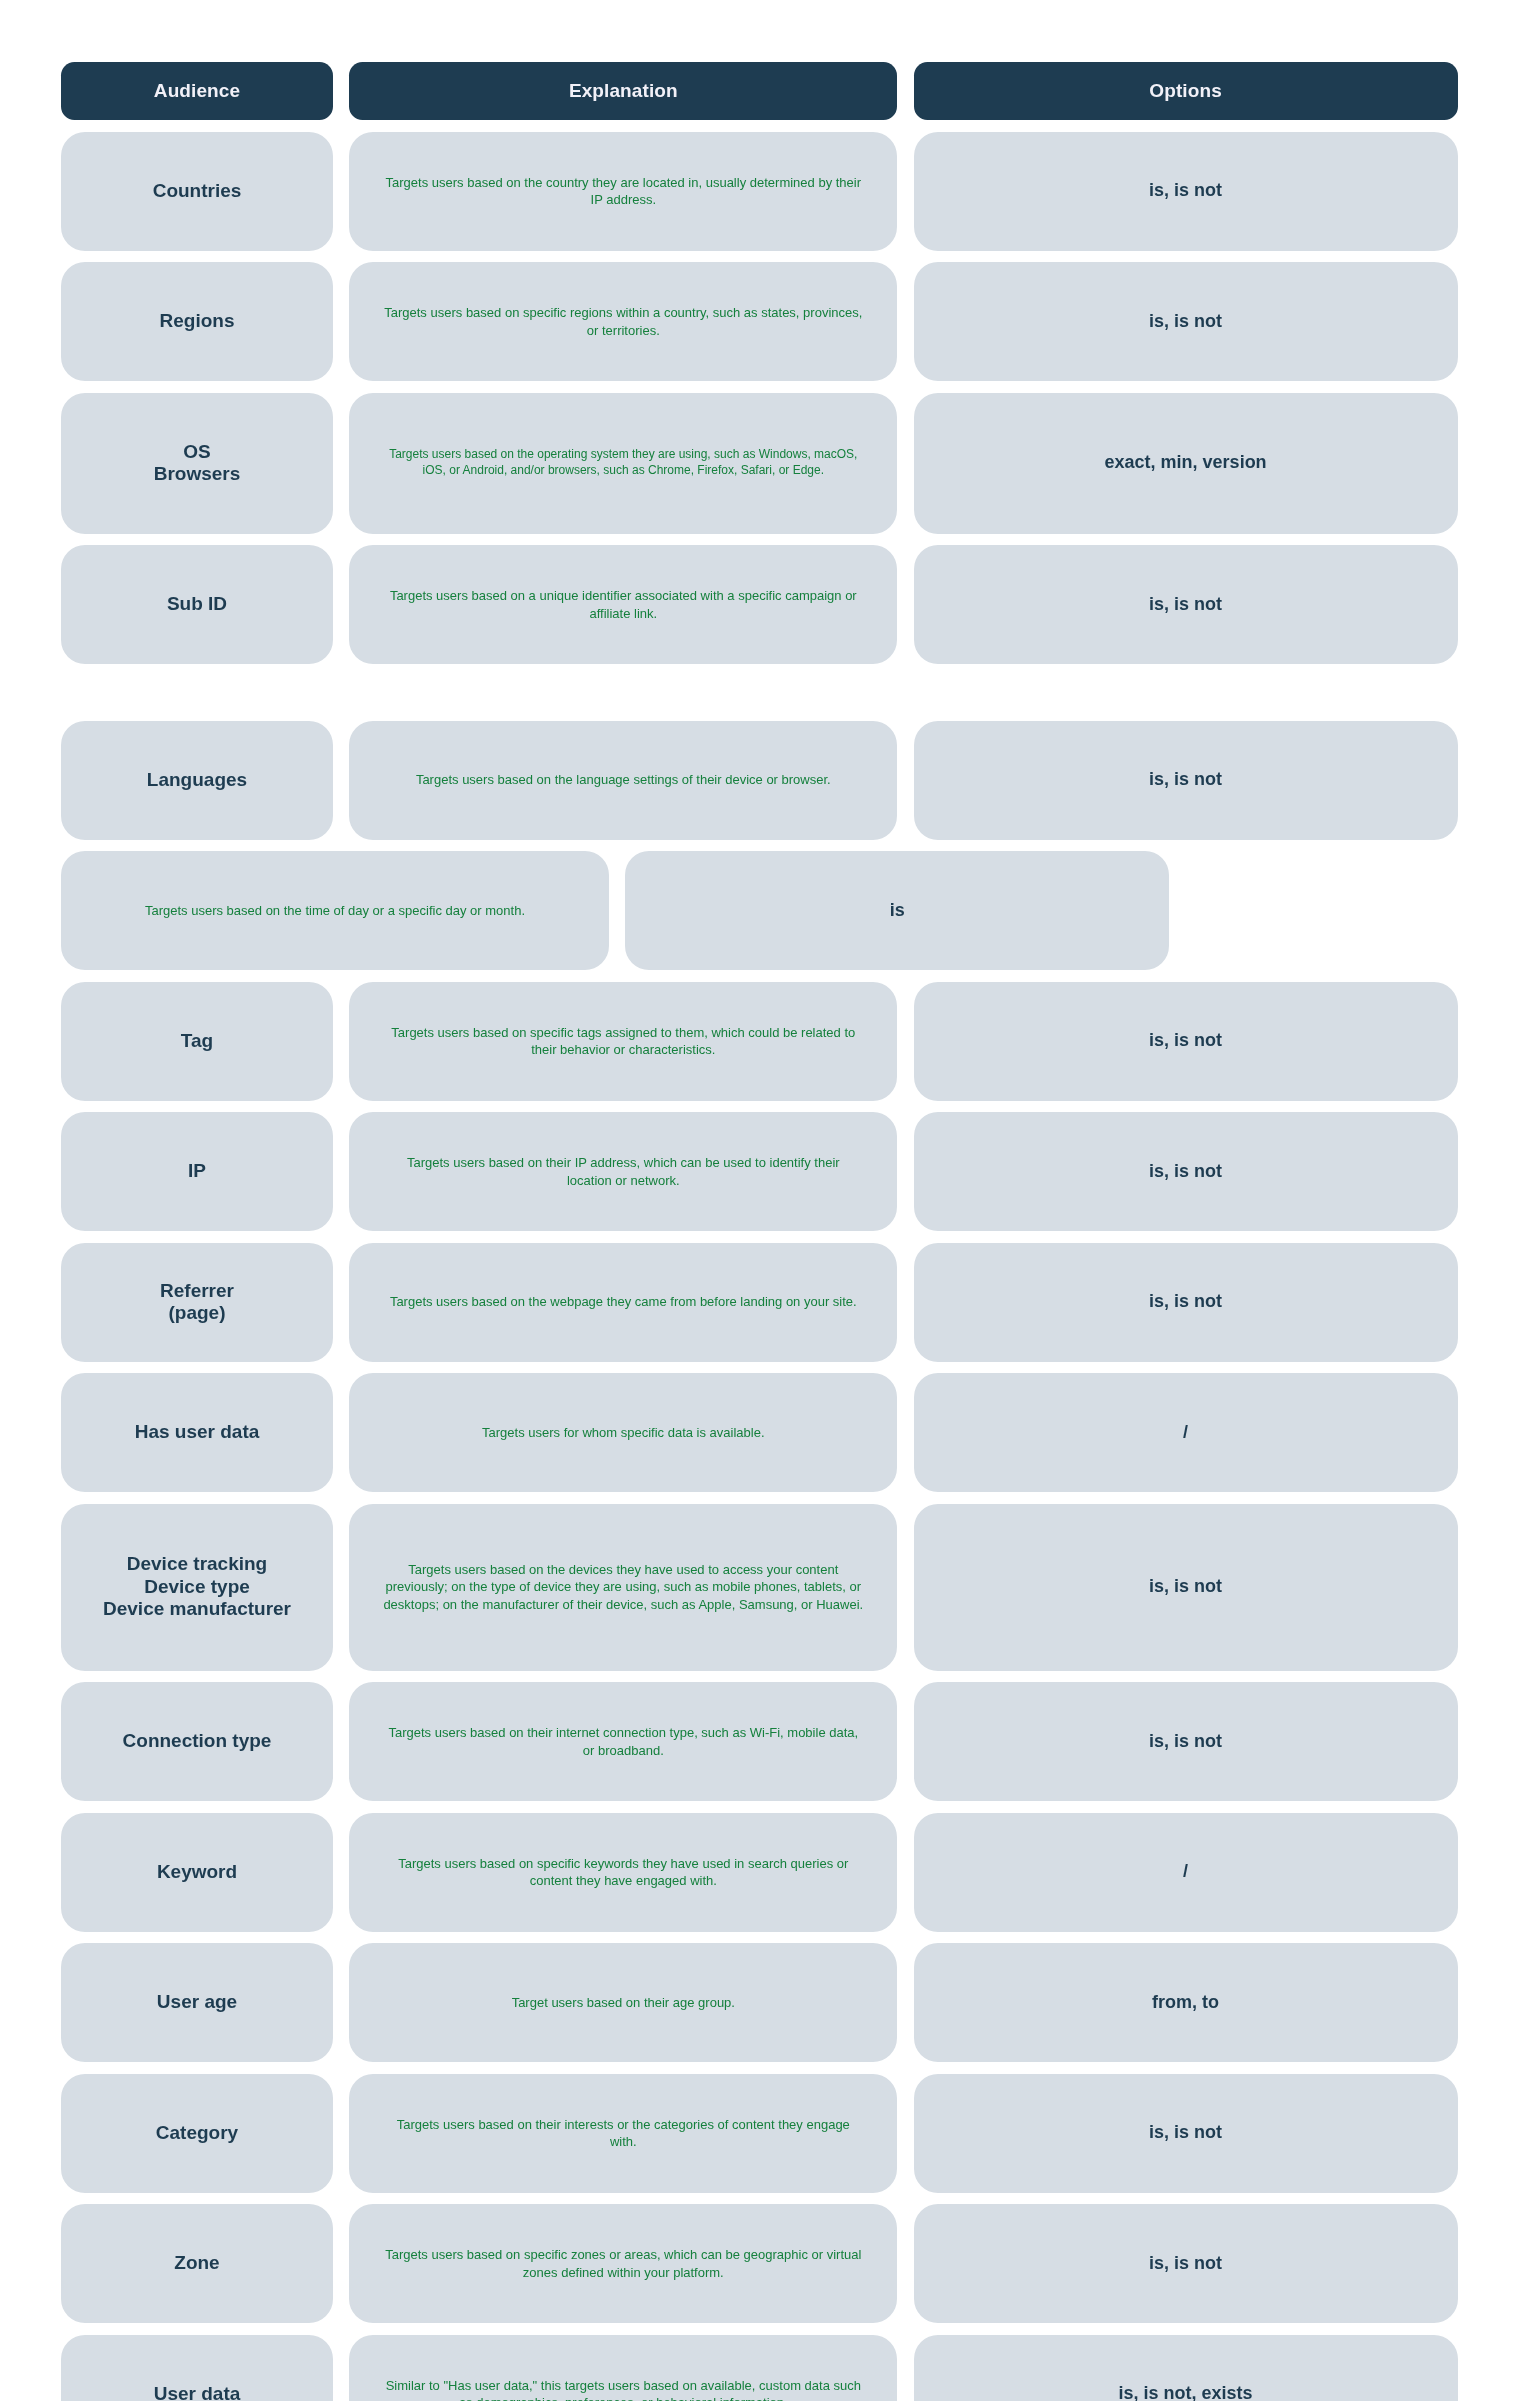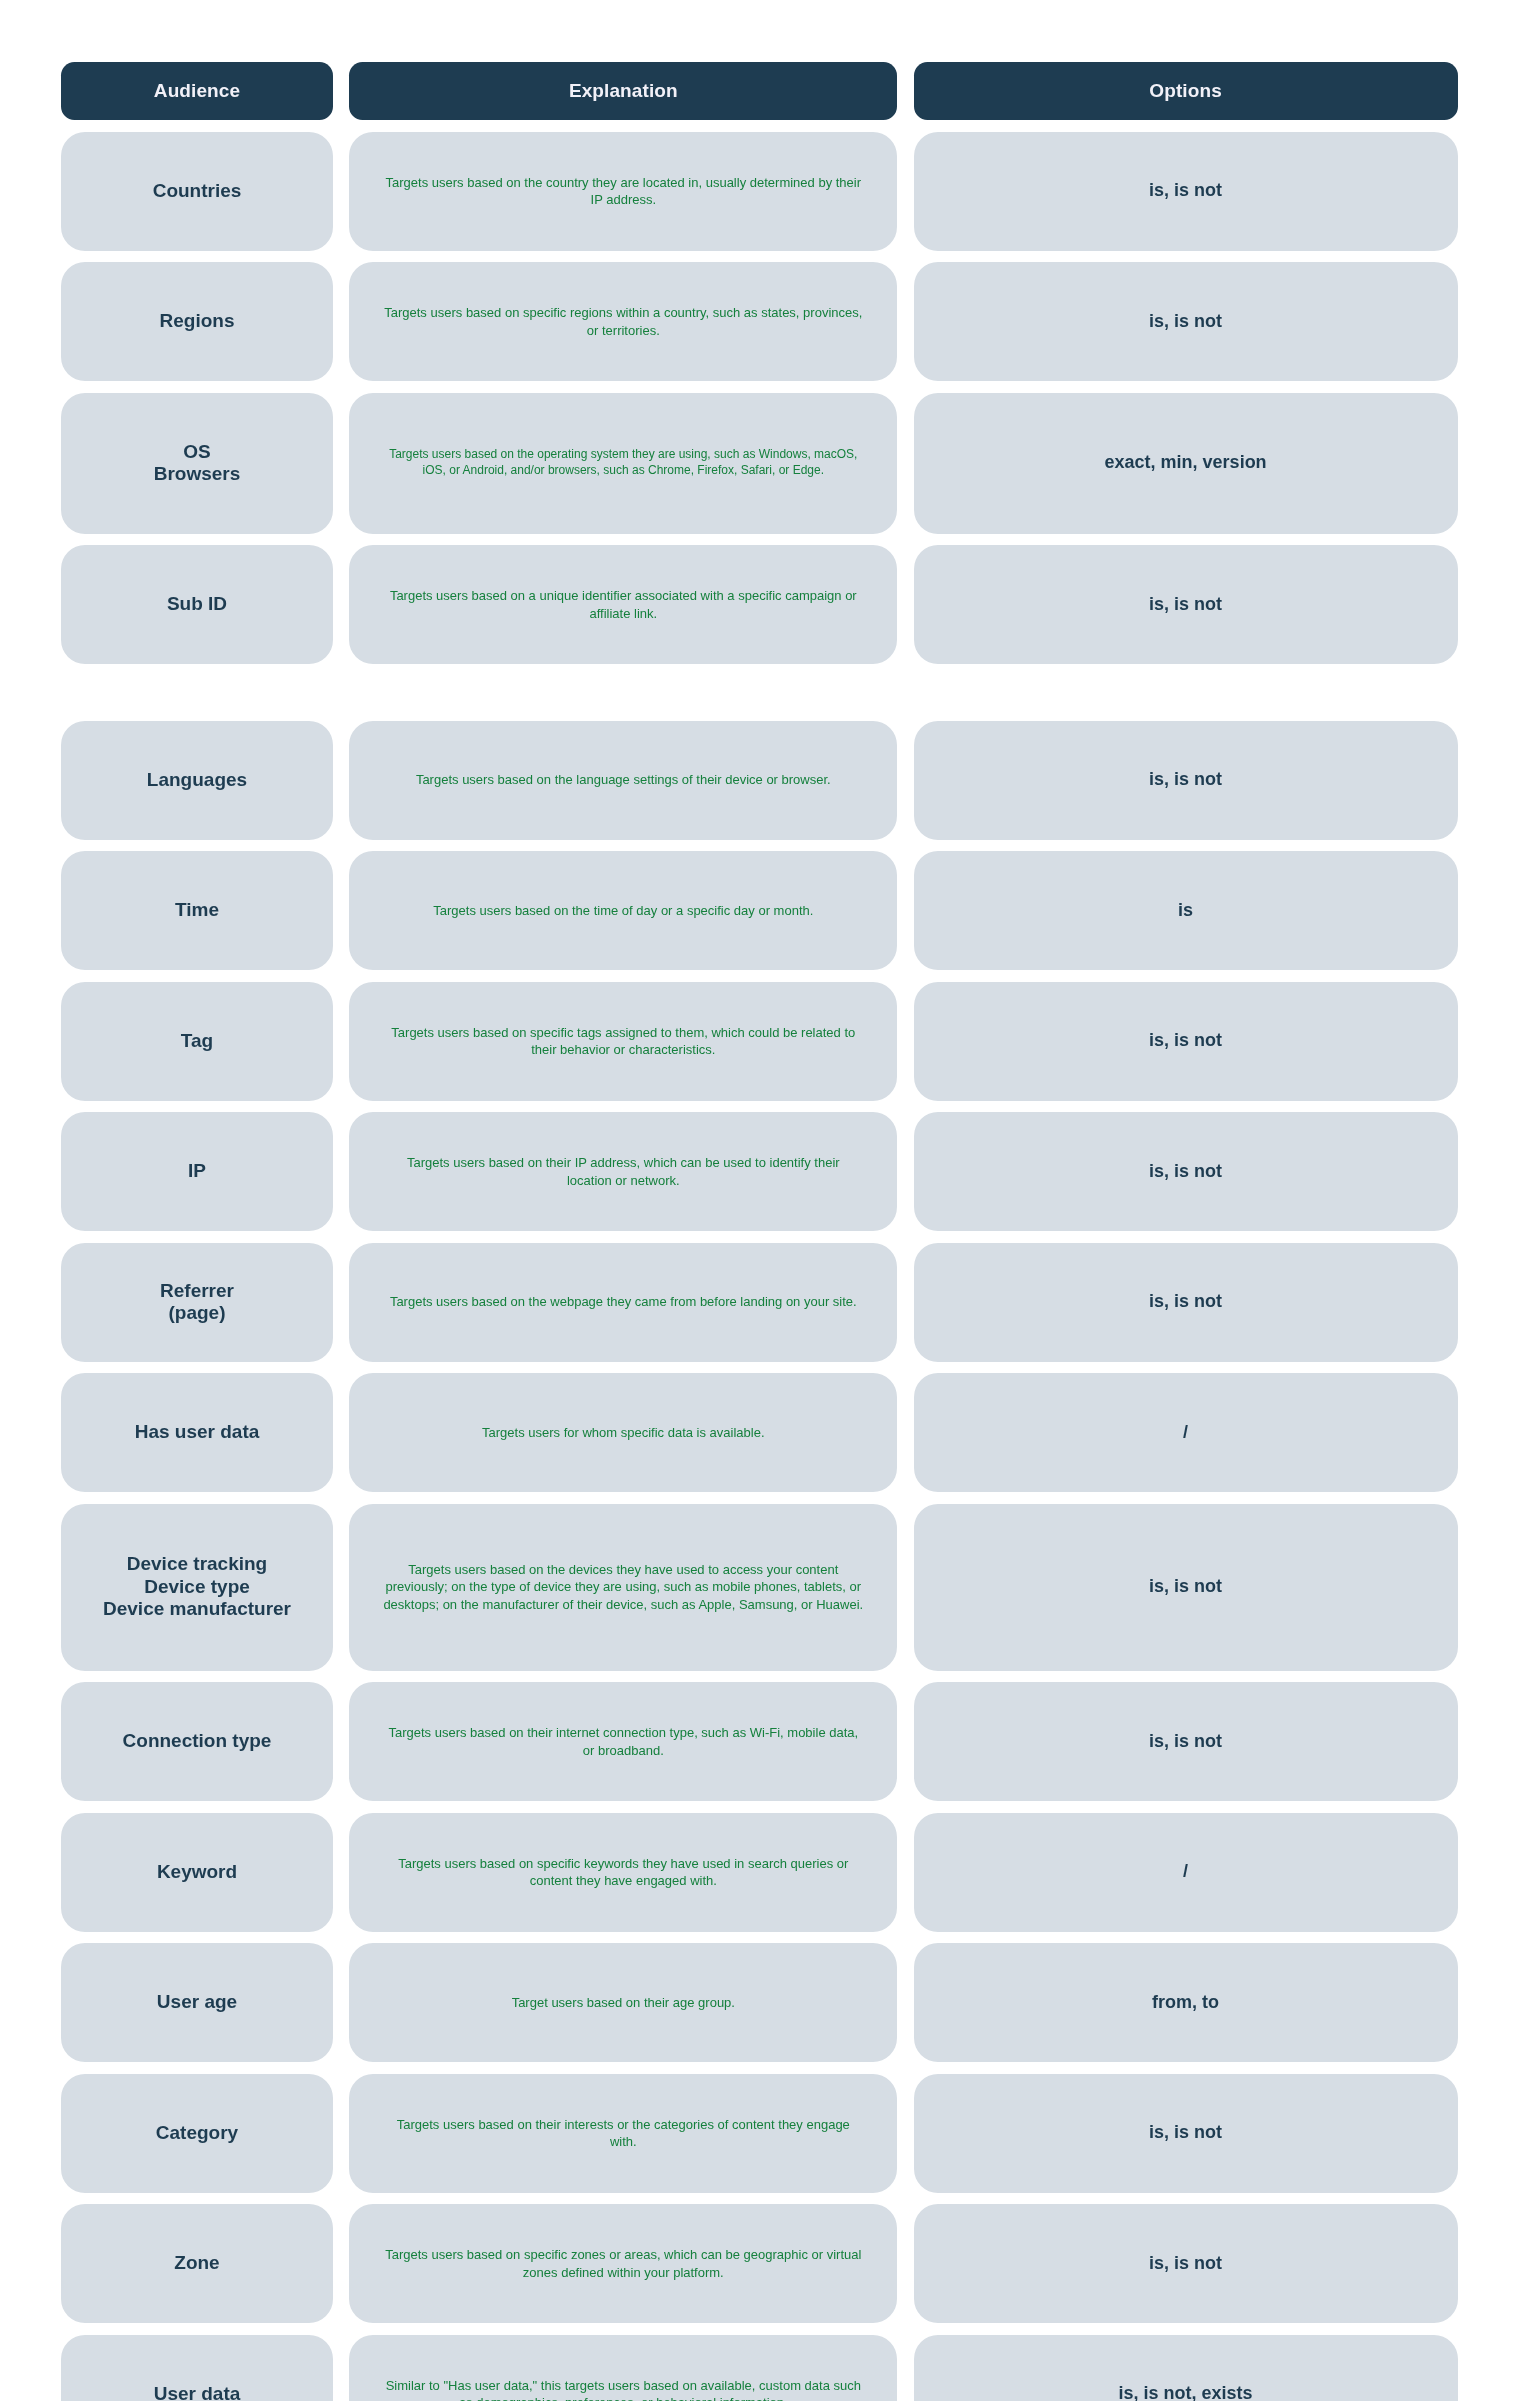--- a/index.html
+++ b/index.html
@@ -189,23 +189,20 @@
         </div>
       <div class="cell col-explain">
           <span class="explanation-text">Targets users based on the language settings of their device or browser.</span>
         </div>
       <div class="cell col-options">
           <span class="options-text">is, is not</span>
         </div>
     </div>
 
     <div class="row body-row h-6">
-      <div class="cell col-audience">
-          <span class="audience-label">Time</span>
-        </div>
       <div class="cell col-explain">
           <span class="explanation-text">Targets users based on the time of day or a specific day or month.</span>
         </div>
       <div class="cell col-options">
           <span class="options-text">is</span>
         </div>
     </div>
 
     <div class="row body-row h-7">
       <div class="cell col-audience">

